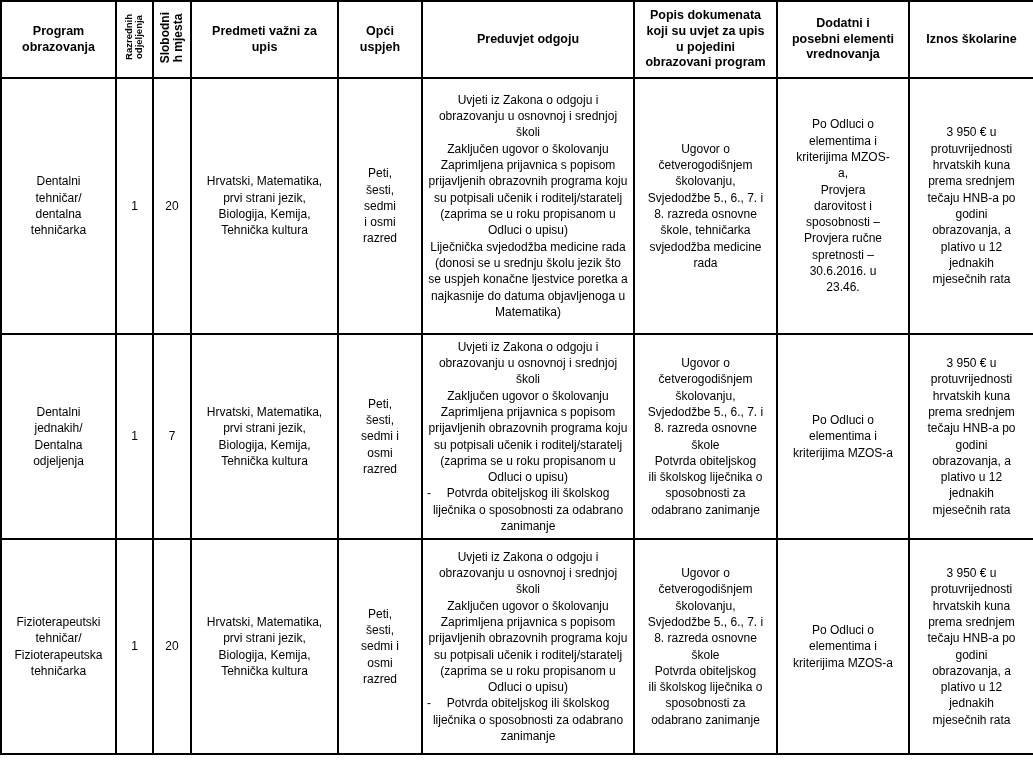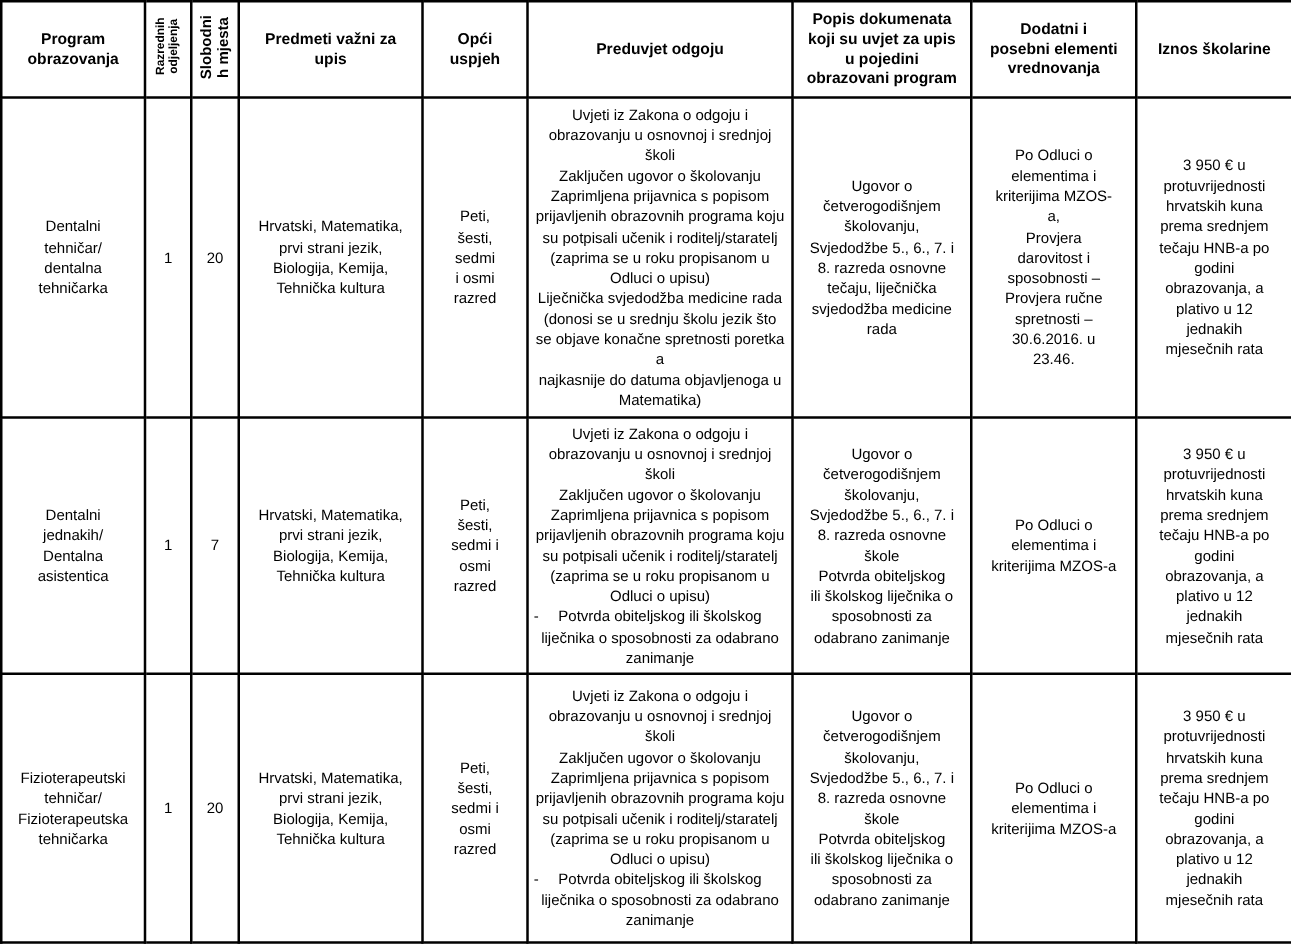--- a/index.html
+++ b/index.html
@@ -119,31 +119,31 @@
           <div class="line">obrazovanju u osnovnoj i srednjoj</div>
           <div class="line">školi</div>
           <div class="line">Zaključen ugovor o školovanju</div>
           <div class="line">Zaprimljena prijavnica s popisom</div>
           <div class="line">prijavljenih obrazovnih programa koju</div>
           <div class="line">su potpisali učenik i roditelj/staratelj</div>
           <div class="line">(zaprima se u roku propisanom u</div>
           <div class="line">Odluci o upisu)</div>
           <div class="line">Liječnička svjedodžba medicine rada</div>
           <div class="line">(donosi se u srednju školu jezik što</div>
-          <div class="line">se objave konačne spretnosti poretka a</div>
+          <div class="line">se uspjeh konačne ljestvice poretka a</div>
           <div class="line">najkasnije do datuma objavljenoga u</div>
           <div class="line">Matematika)</div>
         </td>
       <td>
           <div class="line">Ugovor o</div>
           <div class="line">četverogodišnjem</div>
           <div class="line">školovanju,</div>
           <div class="line">Svjedodžbe 5., 6., 7. i</div>
           <div class="line">8. razreda osnovne</div>
-          <div class="line">tečaju, liječnička</div>
+          <div class="line">škole, tehničarka</div>
           <div class="line">svjedodžba medicine</div>
           <div class="line">rada</div>
         </td>
       <td>
           <div class="line">Po Odluci o</div>
           <div class="line">elementima i</div>
           <div class="line">kriterijima MZOS-</div>
           <div class="line">a,</div>
           <div class="line">Provjera</div>
           <div class="line">darovitost i</div>
@@ -164,21 +164,21 @@
           <div class="line">plativo u 12</div>
           <div class="line">jednakih</div>
           <div class="line">mjesečnih rata</div>
         </td>
     </tr>
     <tr>
       <td>
           <div class="line">Dentalni</div>
           <div class="line">jednakih/</div>
           <div class="line">Dentalna</div>
-          <div class="line">asistentica</div>
+          <div class="line">odjeljenja</div>
         </td>
       <td>
           <div class="line">1</div>
         </td>
       <td>
           <div class="line">7</div>
         </td>
       <td>
           <div class="line">Hrvatski, Matematika,</div>
           <div class="line">prvi strani jezik,</div>

